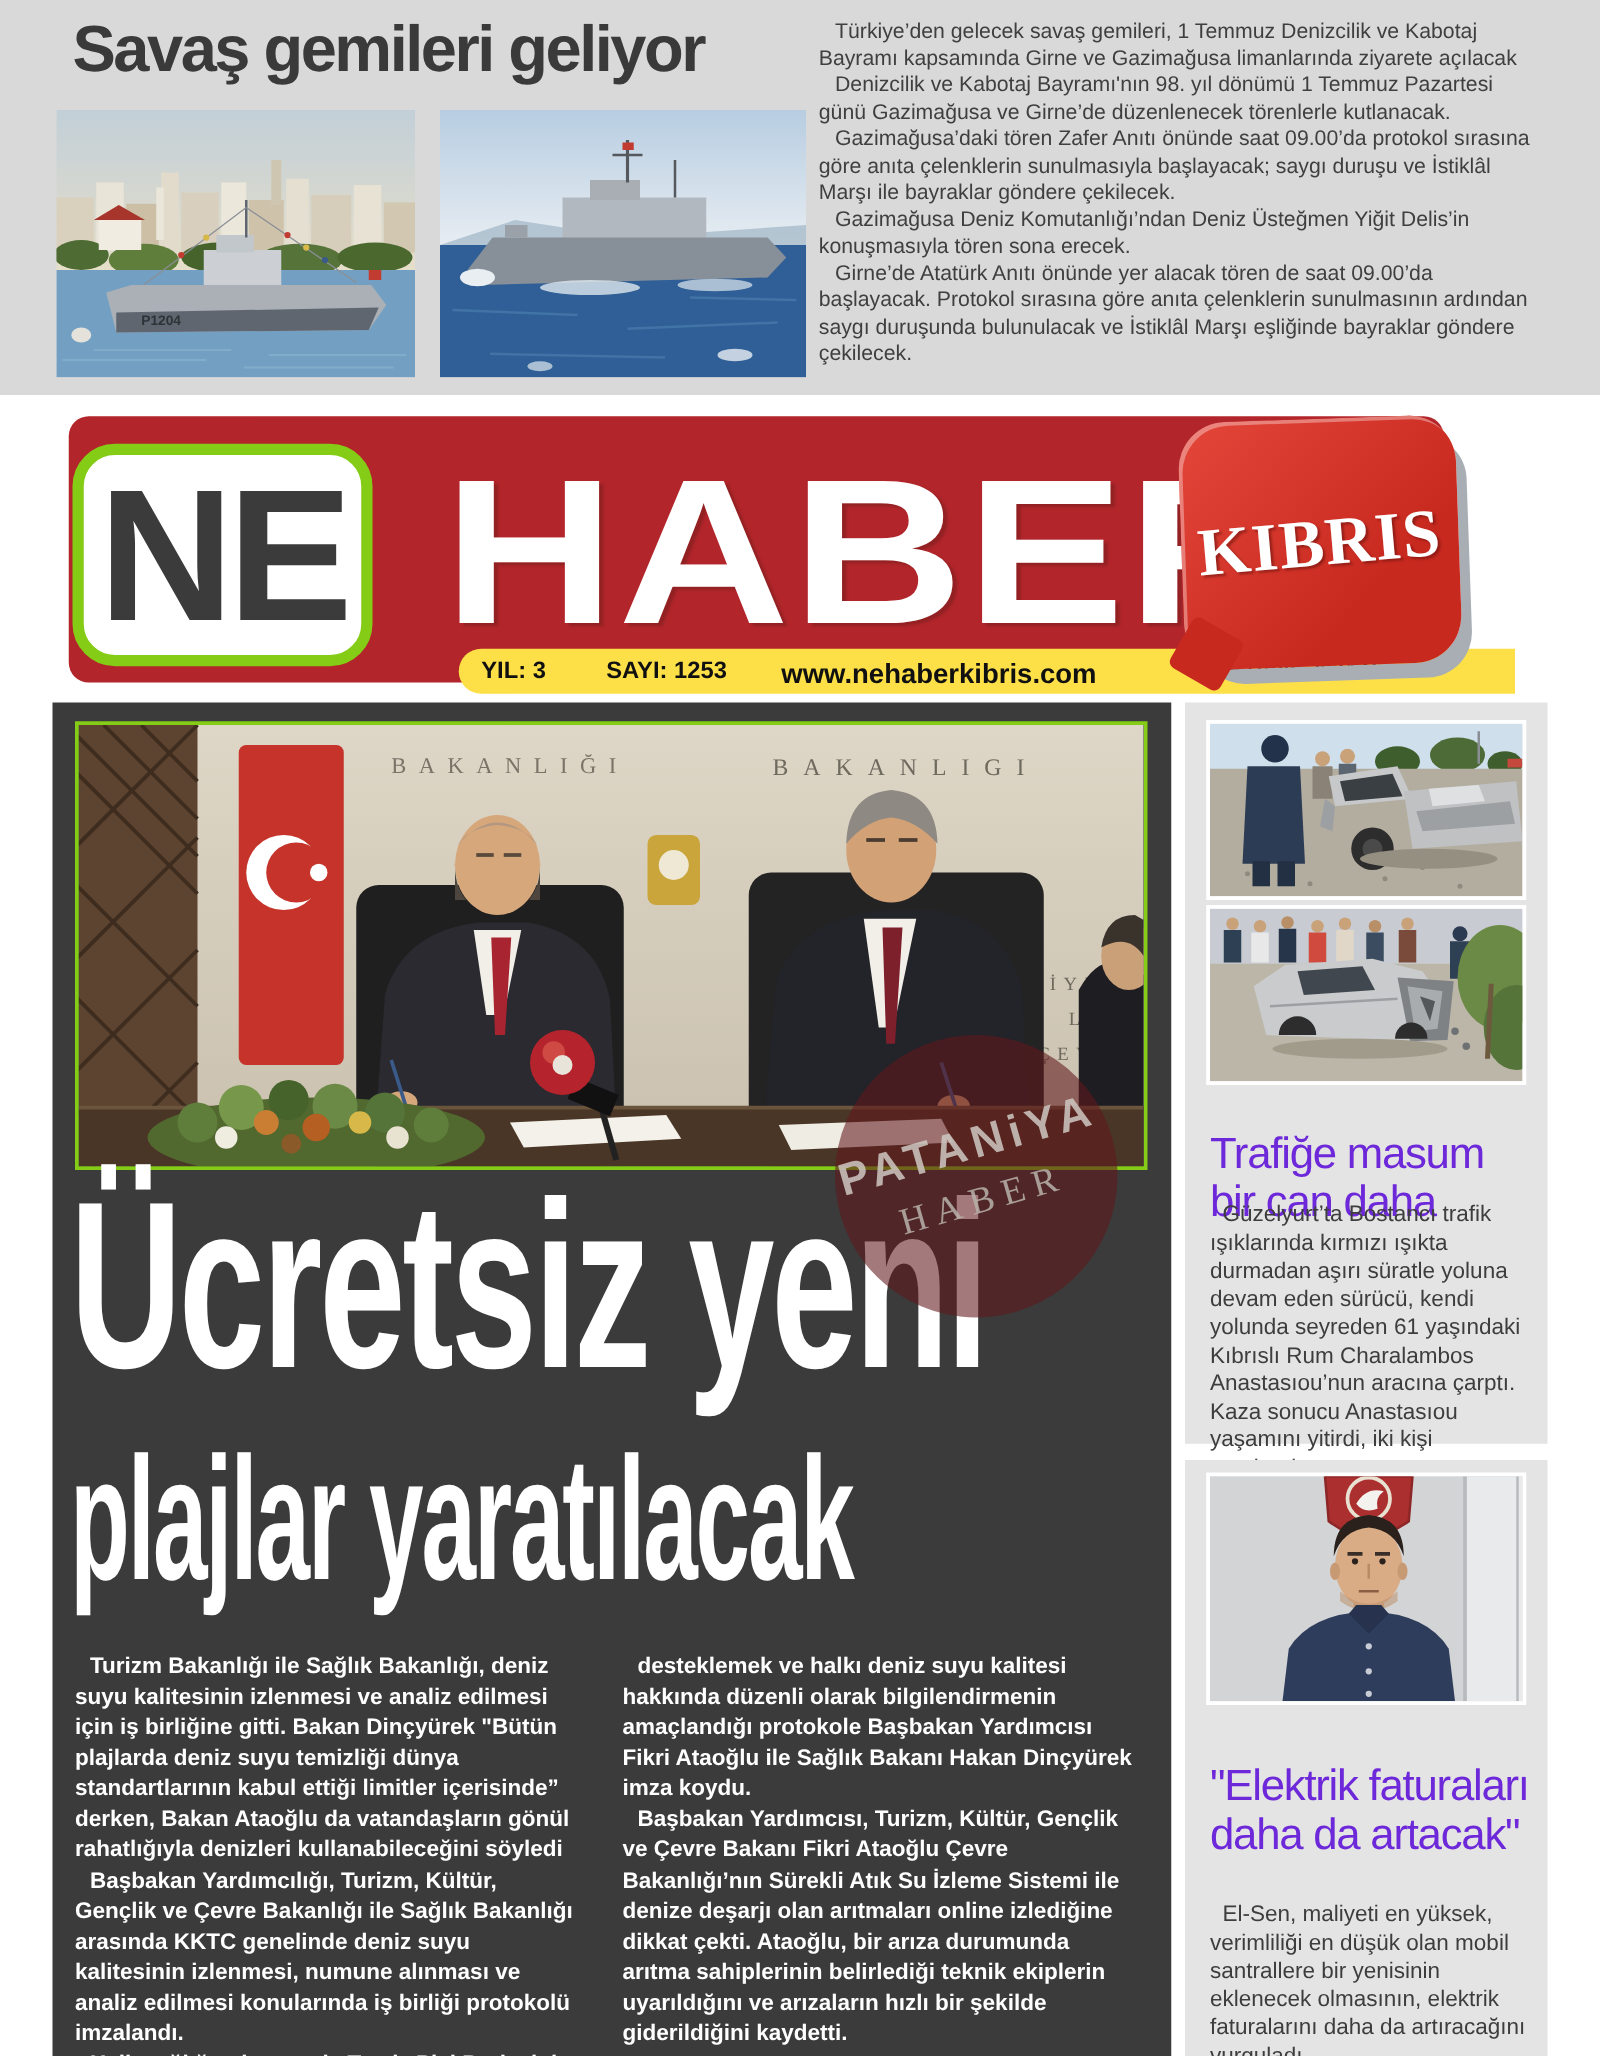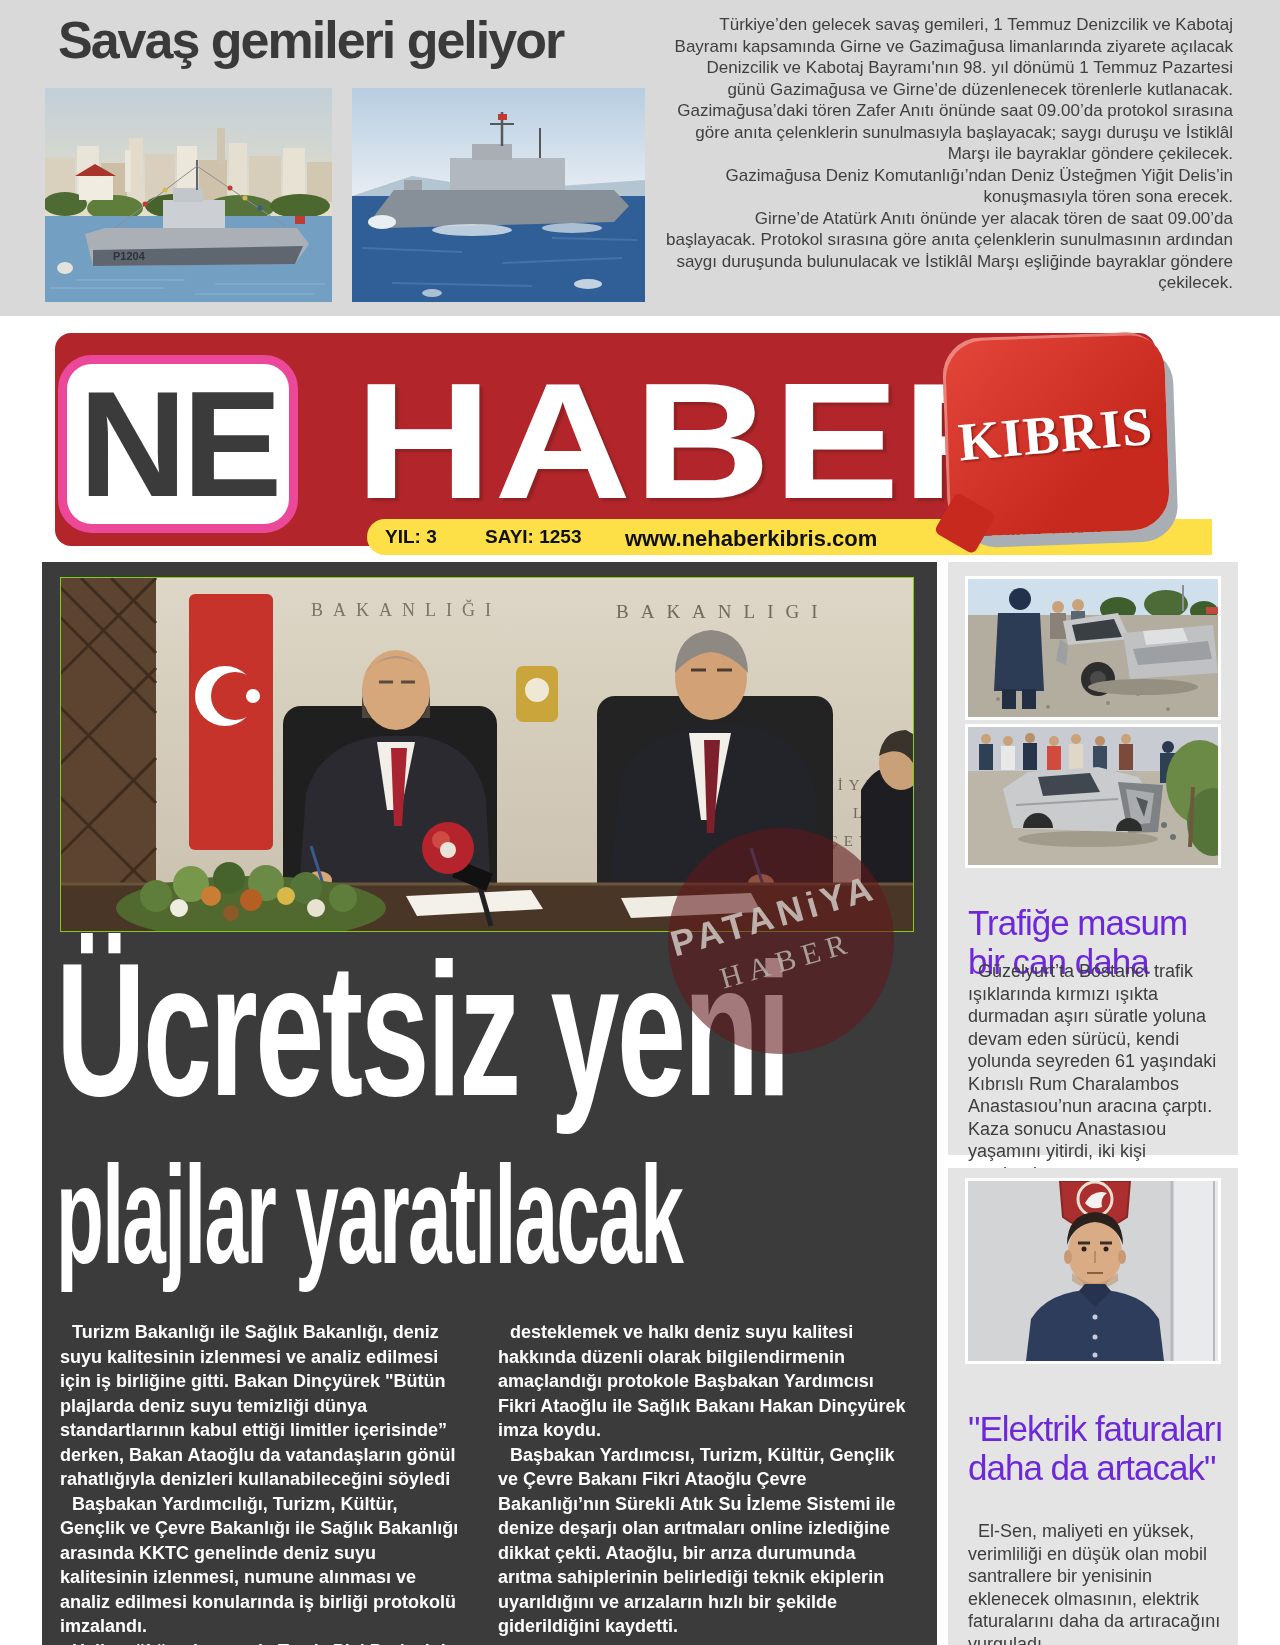--- a/index.html
+++ b/index.html
@@ -8,49 +8,49 @@
   
   .top-section{position:absolute;left:0;top:0;width:1280px;height:316px;background:#d9d9d9;}
   .top-headline{position:absolute;left:58px;top:10px;font-size:52px;font-weight:bold;
                 color:#3a3a3a;letter-spacing:-2px;}
   .top-photo{position:absolute;top:88px;height:214px;overflow:hidden;}
   .top-photo svg{display:block;width:100%;height:100%;}
   .tp1{left:45px;width:287px;}
   .tp2{left:352px;width:293px;}
   .top-text{position:absolute;left:655px;top:14px;width:578px;font-size:17px;line-height:21.5px;
             color:#3f3f3f;}
-  .top-text p{margin:0;text-indent:13px;text-align:right;}
+  .top-text p{margin:0;text-indent:13px;}
   
   .masthead{position:absolute;left:0;top:316px;width:1280px;height:246px;background:#ffffff;}
   .red-band{position:absolute;left:55px;top:17px;width:1100px;height:213px;background:#b2262b;
             border-radius:16px;}
   .haber-word{position:absolute;left:300px;top:26px;font-size:165px;line-height:165px;font-weight:bold;
               color:#ffffff;letter-spacing:2px;transform:scaleX(1.15);transform-origin:left top;
               text-shadow:3px 3px 2px rgba(120,30,30,.55);}
   .info-strip{position:absolute;left:312px;top:186px;width:845px;height:36px;background:#fde047;
               border-radius:18px 0 0 18px;}
   .info-strip span{position:absolute;top:7px;color:#101010;font-weight:bold;white-space:nowrap;}
   .yil{left:18px;font-size:19px;}
   .sayi{left:118px;font-size:19px;}
   .site{left:258px;font-size:22px;}
   .tarih{left:590px;font-size:17px;}
   .ne-box{position:absolute;left:3px;top:22px;width:222px;height:160px;background:#ffffff;
-          border:9px solid #ec4899;border-radius:34px;display:flex;align-items:center;justify-content:center;}
+          border:9px solid #84cc16;border-radius:34px;display:flex;align-items:center;justify-content:center;}
   .ne-box .ne{font-size:150px;font-weight:bold;color:#3b3b3b;letter-spacing:-5px;line-height:150px;}
   .kibris-badge{position:absolute;left:890px;top:2px;width:222px;height:198px;
                 background:linear-gradient(135deg,#e4463a 0%,#c8291f 70%);border-radius:38px;
                 box-shadow:10px 14px 0 -2px #a8aeb3, inset 3px 3px 0 rgba(255,255,255,.35);
                 transform:rotate(-2deg);display:flex;align-items:center;justify-content:center;}
   .kibris-badge::after{content:"";position:absolute;left:-6px;bottom:-10px;width:46px;height:46px;
                 background:#c8291f;transform:rotate(32deg);border-radius:6px;z-index:-1;}
   .kibris-word{font-family:"Liberation Serif","DejaVu Serif",serif;font-weight:bold;font-size:54px;
                color:#ffffff;letter-spacing:1px;transform:rotate(-3deg);text-shadow:2px 2px 2px rgba(110,20,15,.6);}
   
   .main-story{position:absolute;left:42px;top:562px;width:895px;height:1083px;background:#3b3b3b;}
-  .main-photo{position:absolute;left:18px;top:15px;width:852px;height:353px;overflow:hidden;border:1px solid #84cc16;}
+  .main-photo{position:absolute;left:18px;top:15px;width:852px;height:353px;overflow:hidden;border:3px solid #84cc16;}
   .main-photo svg{display:block;width:100%;height:100%;}
   .main-h1{position:absolute;left:14px;top:372px;font-size:200px;line-height:200px;font-weight:bold;
            color:#ffffff;white-space:nowrap;letter-spacing:-4px;
            transform:scale(0.62,0.95);transform-origin:left top;}
   .main-h2{position:absolute;left:14px;top:578px;font-size:140px;line-height:150px;font-weight:bold;
            color:#ffffff;white-space:nowrap;letter-spacing:-3px;
            transform:scaleX(0.56);transform-origin:left top;}
   .main-cols{position:absolute;left:18px;top:758px;width:856px;}
   .mcol{position:absolute;top:0;font-size:18px;line-height:24.5px;font-weight:bold;color:#ffffff;}
   .mcol p{margin:0;text-indent:12px;}

